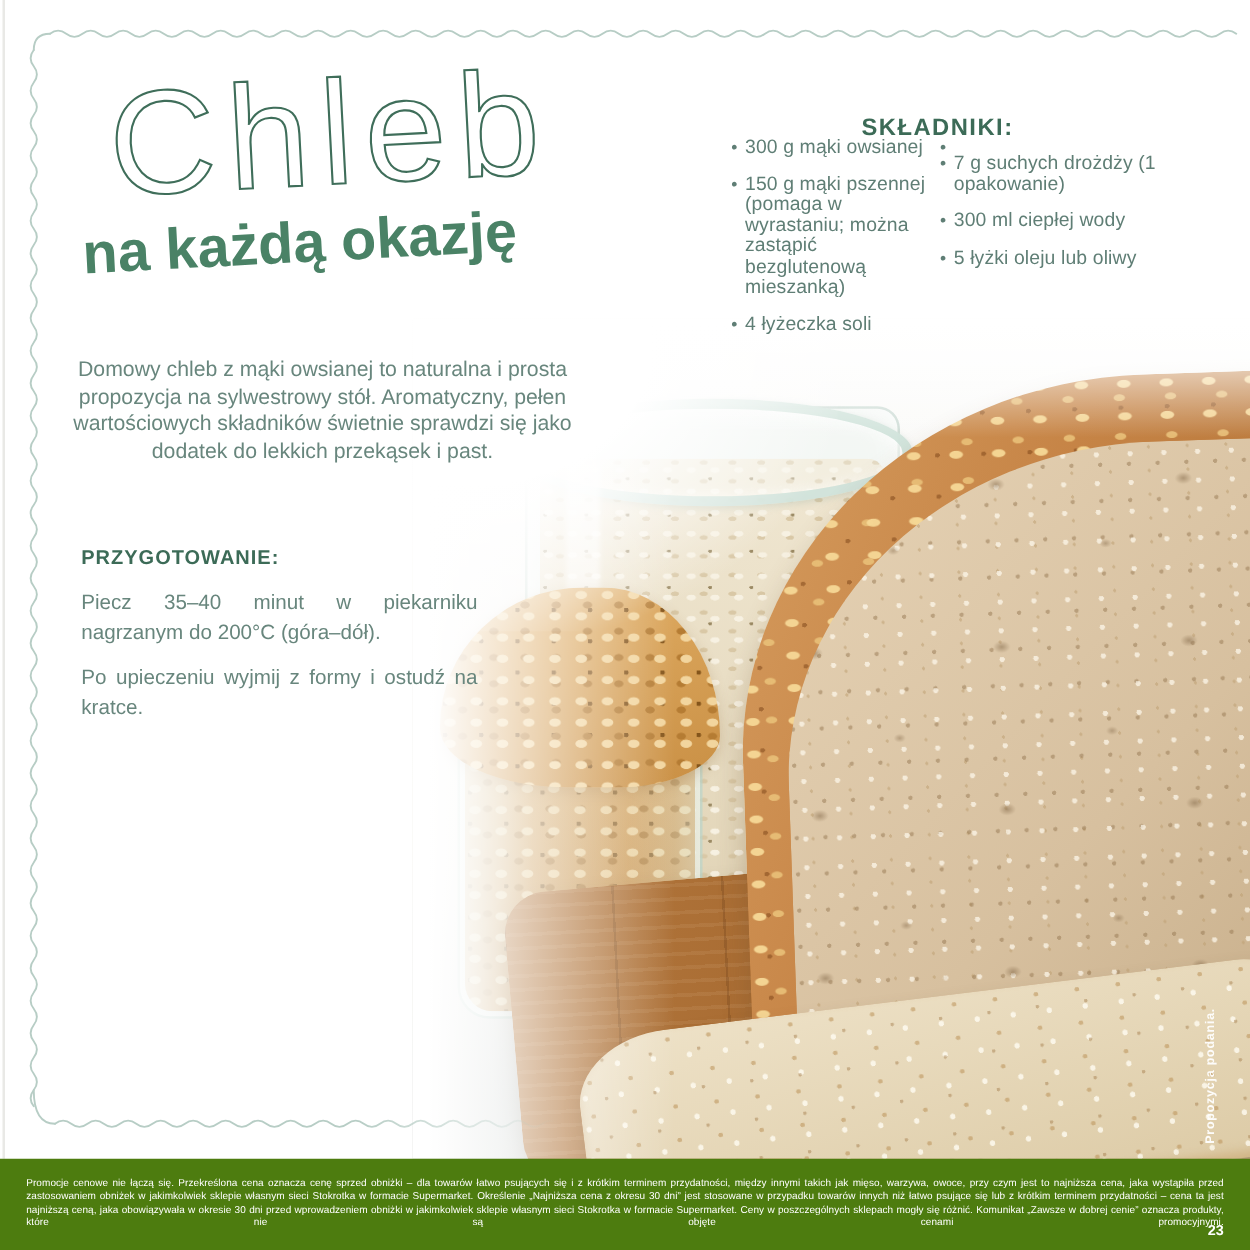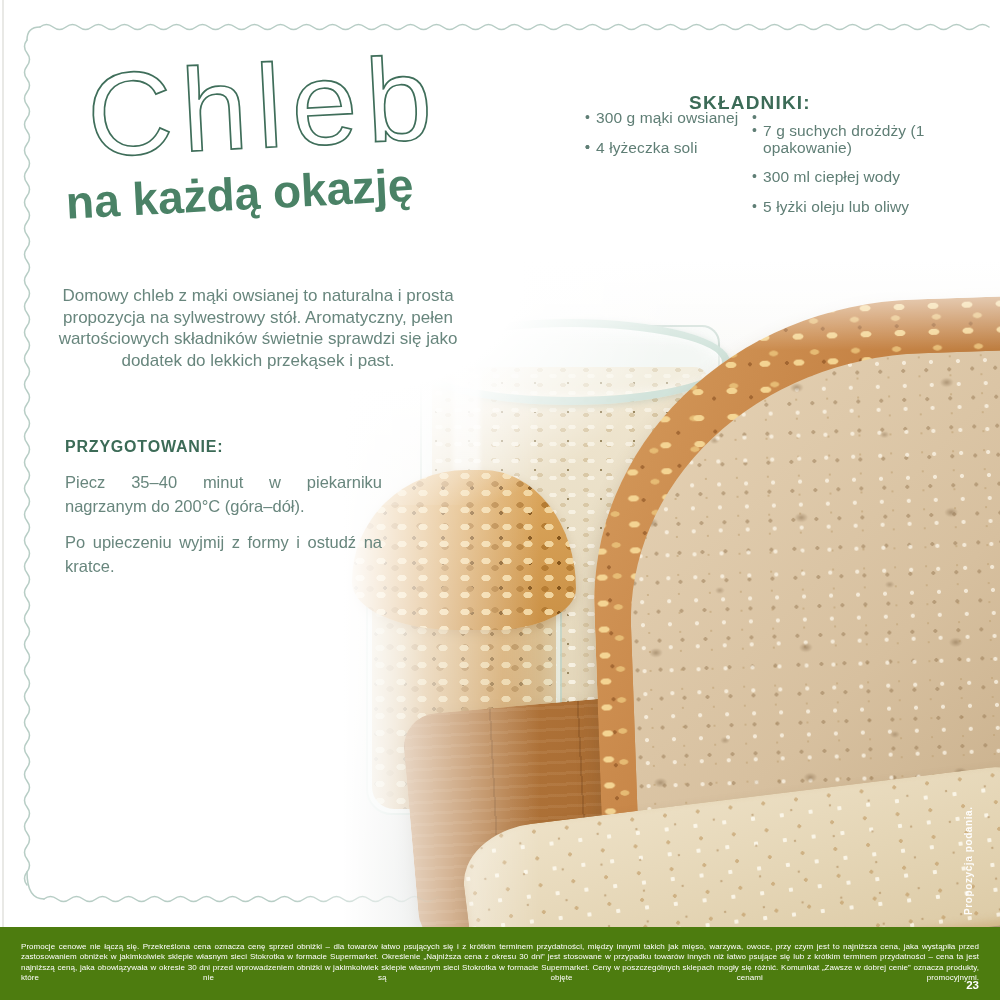--- a/index.html
+++ b/index.html
@@ -177,21 +177,21 @@
   <div class="title-wrap">
     <svg class="title-svg" width="440" height="130" viewBox="0 0 440 130">
       <text x="2" y="108" font-family="Liberation Sans, DejaVu Sans, sans-serif" font-size="118" letter-spacing="9" fill="none" stroke="#3f6e5a" stroke-width="1.7">Chleb</text>
     </svg>
     <div class="subtitle">na każdą okazję</div>
   </div>
 
   <h2 class="ing-heading">SKŁADNIKI:</h2>
   <ul class="ing-col c1">
     <li><span class="bullet">•</span><span>300 g mąki owsianej</span></li>
-    <li><span class="bullet">•</span></li>
+    <li><span class="bullet">•</span><span>150 g mąki pszennej (pomaga w wyrastaniu; można zastąpić bezglutenową mieszanką)</span></li>
     <li><span class="bullet">•</span><span>4 łyżeczka soli</span></li>
   </ul>
   <ul class="ing-col c2">
     <li><span class="bullet">•</span></li>
     <li><span class="bullet">•</span><span>7 g suchych drożdży (1 opakowanie)</span></li>
     <li><span class="bullet">•</span><span>300 ml ciepłej wody</span></li>
     <li><span class="bullet">•</span><span>5 łyżki oleju lub oliwy</span></li>
   </ul>
 
   <p class="intro">Domowy chleb z mąki owsianej to naturalna i prosta propozycja na sylwestrowy stół. Aromatyczny, pełen wartościowych składników świetnie sprawdzi się jako dodatek do lekkich przekąsek i past.</p>

